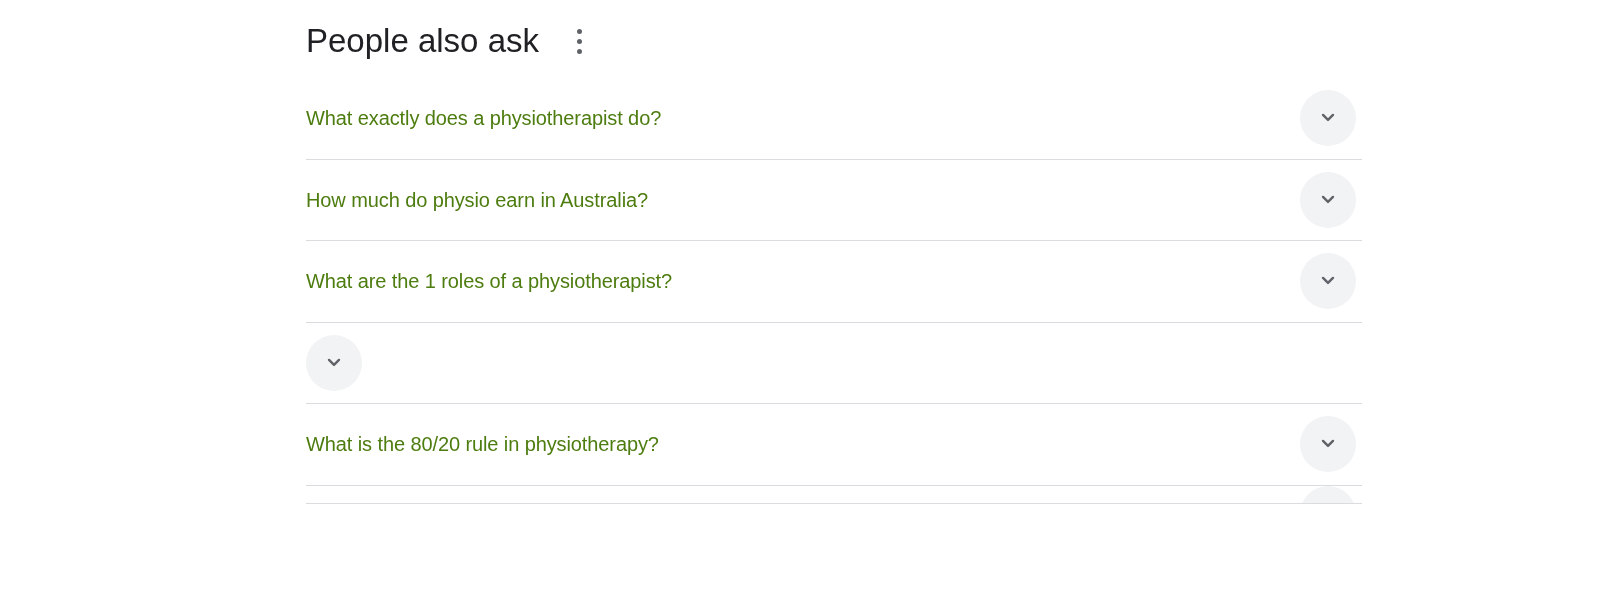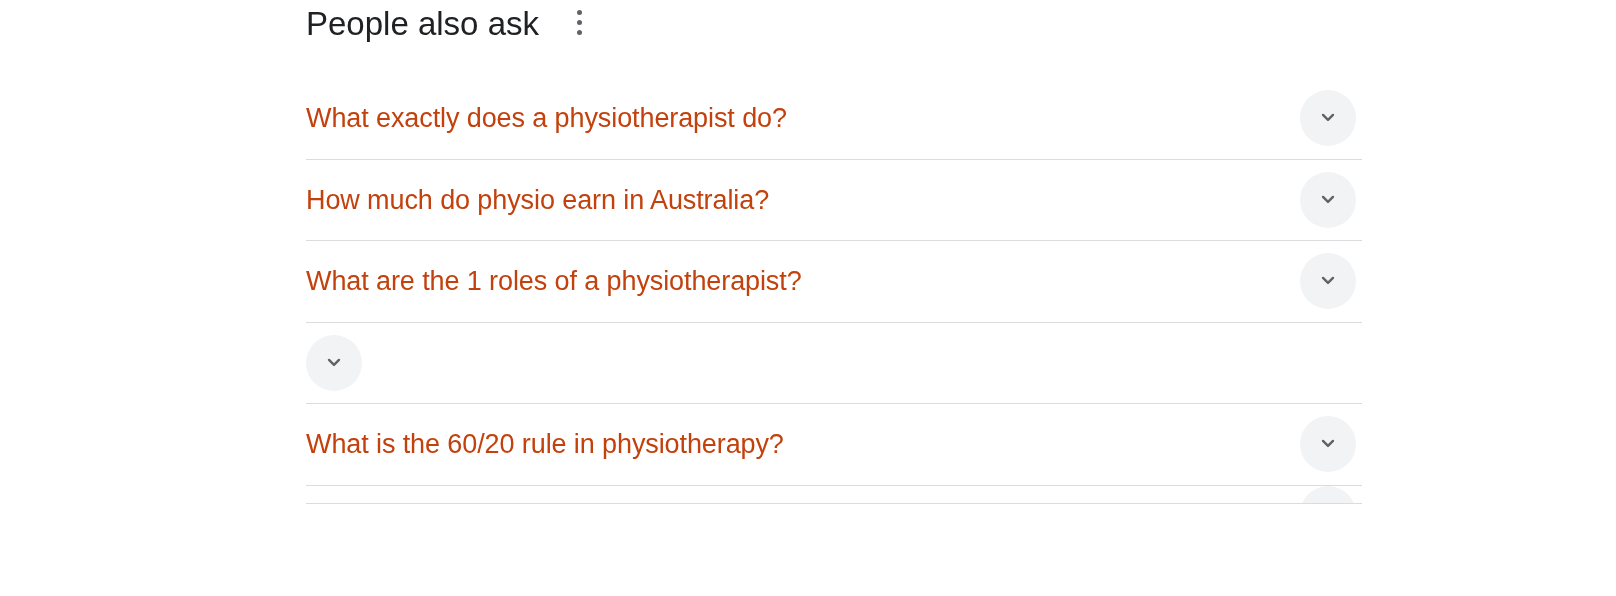--- a/index.html
+++ b/index.html
@@ -19,20 +19,21 @@
   .paa-panel {
     position: absolute;
     left: 306px;
     top: 0;
     width: 1056px;
   }
 
   
   .paa-header {
     display: flex;
+    align-items: center;
     height: 78px;
     padding-top: 4px;
     box-sizing: border-box;
   }
   .paa-title {
     font-size: 33px;
     line-height: 40px;
     color: #202124;
     font-weight: 400;
     letter-spacing: 0;
@@ -69,23 +70,23 @@
     justify-content: space-between;
     height: 81.5px;
     box-sizing: border-box;
     border-bottom: 1px solid #dadce0;
     cursor: pointer;
   }
   .paa-row:last-child {
     border-bottom: 1px solid #dadce0;
   }
   .paa-question {
-    font-size: 27px;
+    font-size: 20px;
     line-height: 34px;
-    color: #c2410c;
+    color: #4d7c0f;
     font-weight: 400;
     letter-spacing: -0.1px;
     white-space: nowrap;
     padding-right: 24px;
   }
   .paa-toggle {
     flex: 0 0 auto;
     width: 56px;
     height: 56px;
     border-radius: 50%;
@@ -159,21 +160,21 @@
     <div class="paa-row">
       <button class="paa-toggle">
         <svg width="26" height="26" viewBox="0 0 24 24" aria-hidden="true">
           <path d="M7.4 9.2 L12 13.8 L16.6 9.2" fill="none" stroke="#5f6368" stroke-width="2.2" stroke-linecap="round" stroke-linejoin="round"></path>
         </svg>
       </button>
     </div>
 
 
     <div class="paa-row">
-      <div class="paa-question">What is the 60/20 rule in physiotherapy?</div>
+      <div class="paa-question">What is the 80/20 rule in physiotherapy?</div>
       <button class="paa-toggle">
         <svg width="26" height="26" viewBox="0 0 24 24" aria-hidden="true">
           <path d="M7.4 9.2 L12 13.8 L16.6 9.2" fill="none" stroke="#5f6368" stroke-width="2.2" stroke-linecap="round" stroke-linejoin="round"></path>
         </svg>
       </button>
     </div>
 
     <div class="paa-row paa-row-partial">
       <div class="paa-question"></div>
       <button class="paa-toggle">

